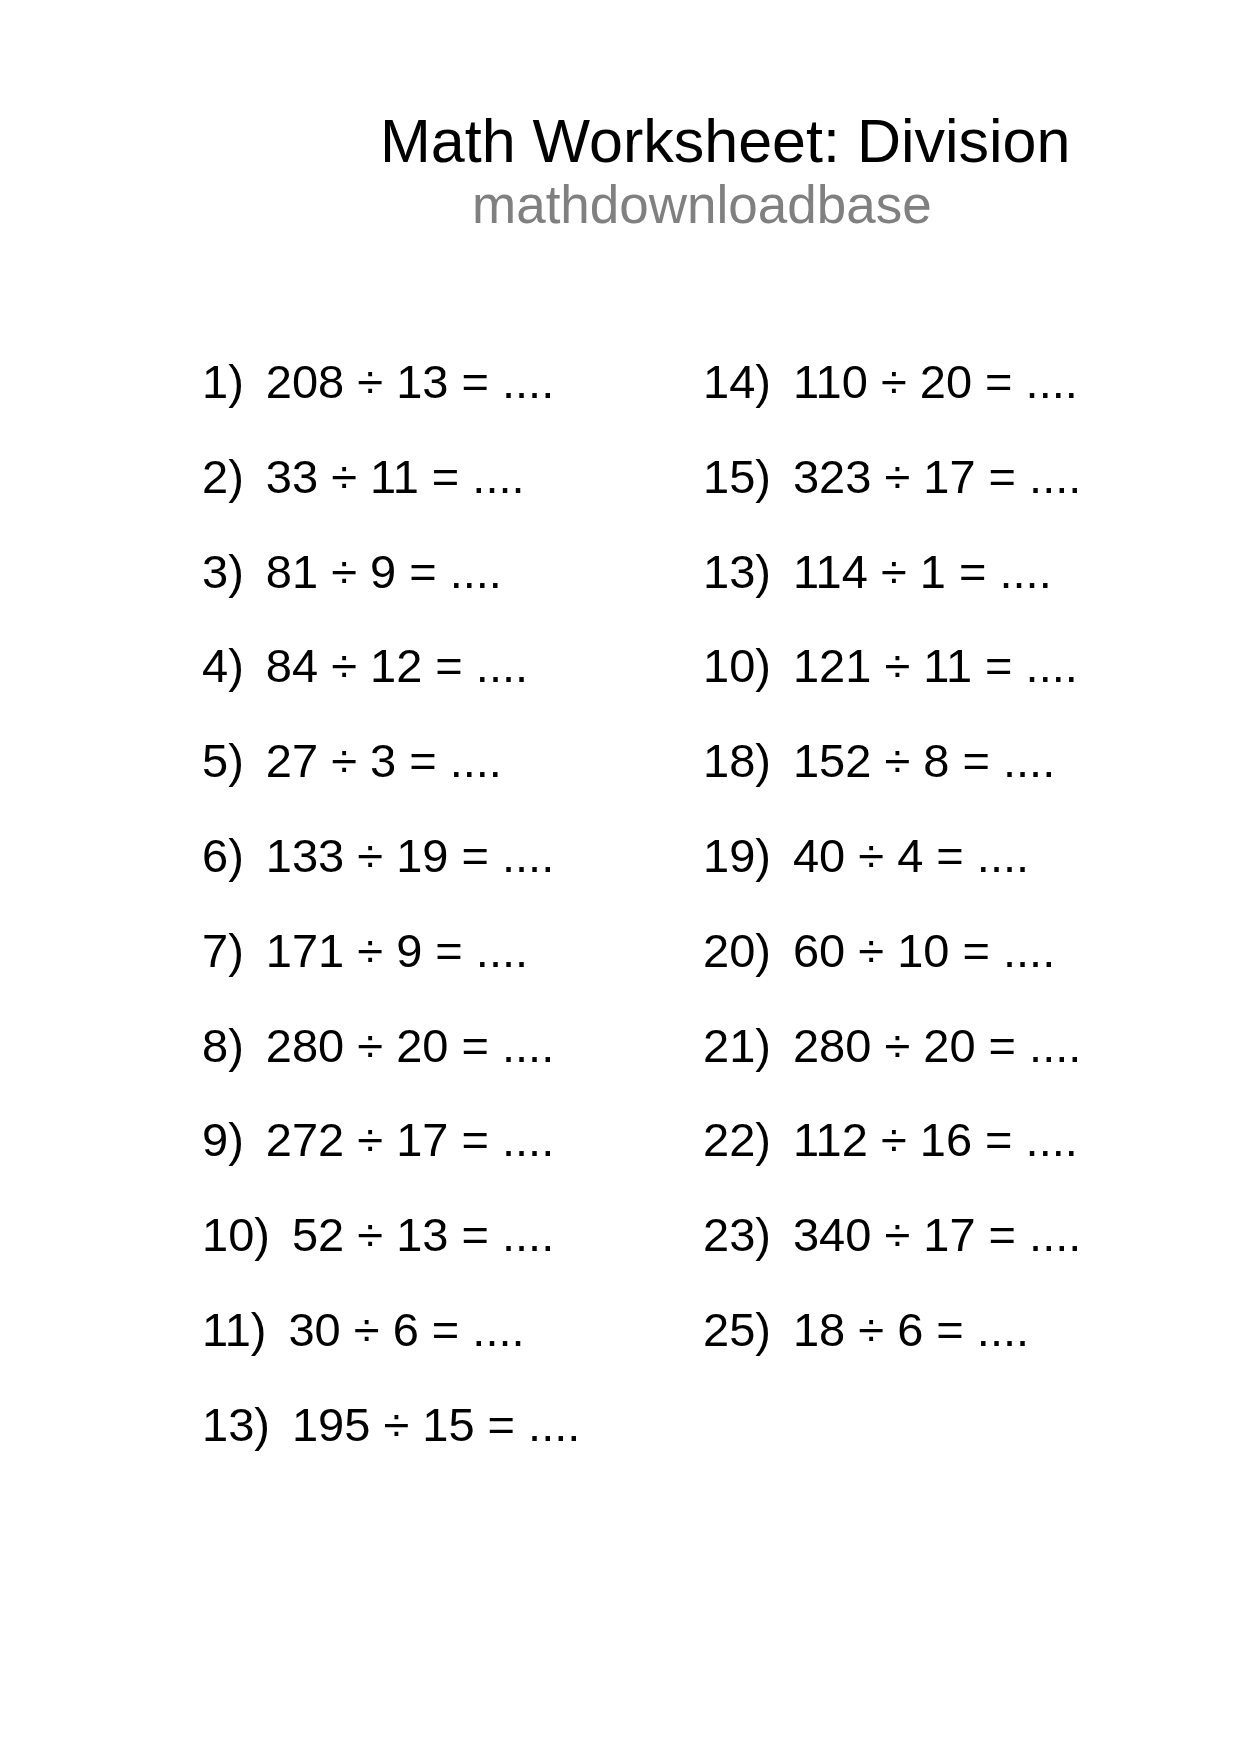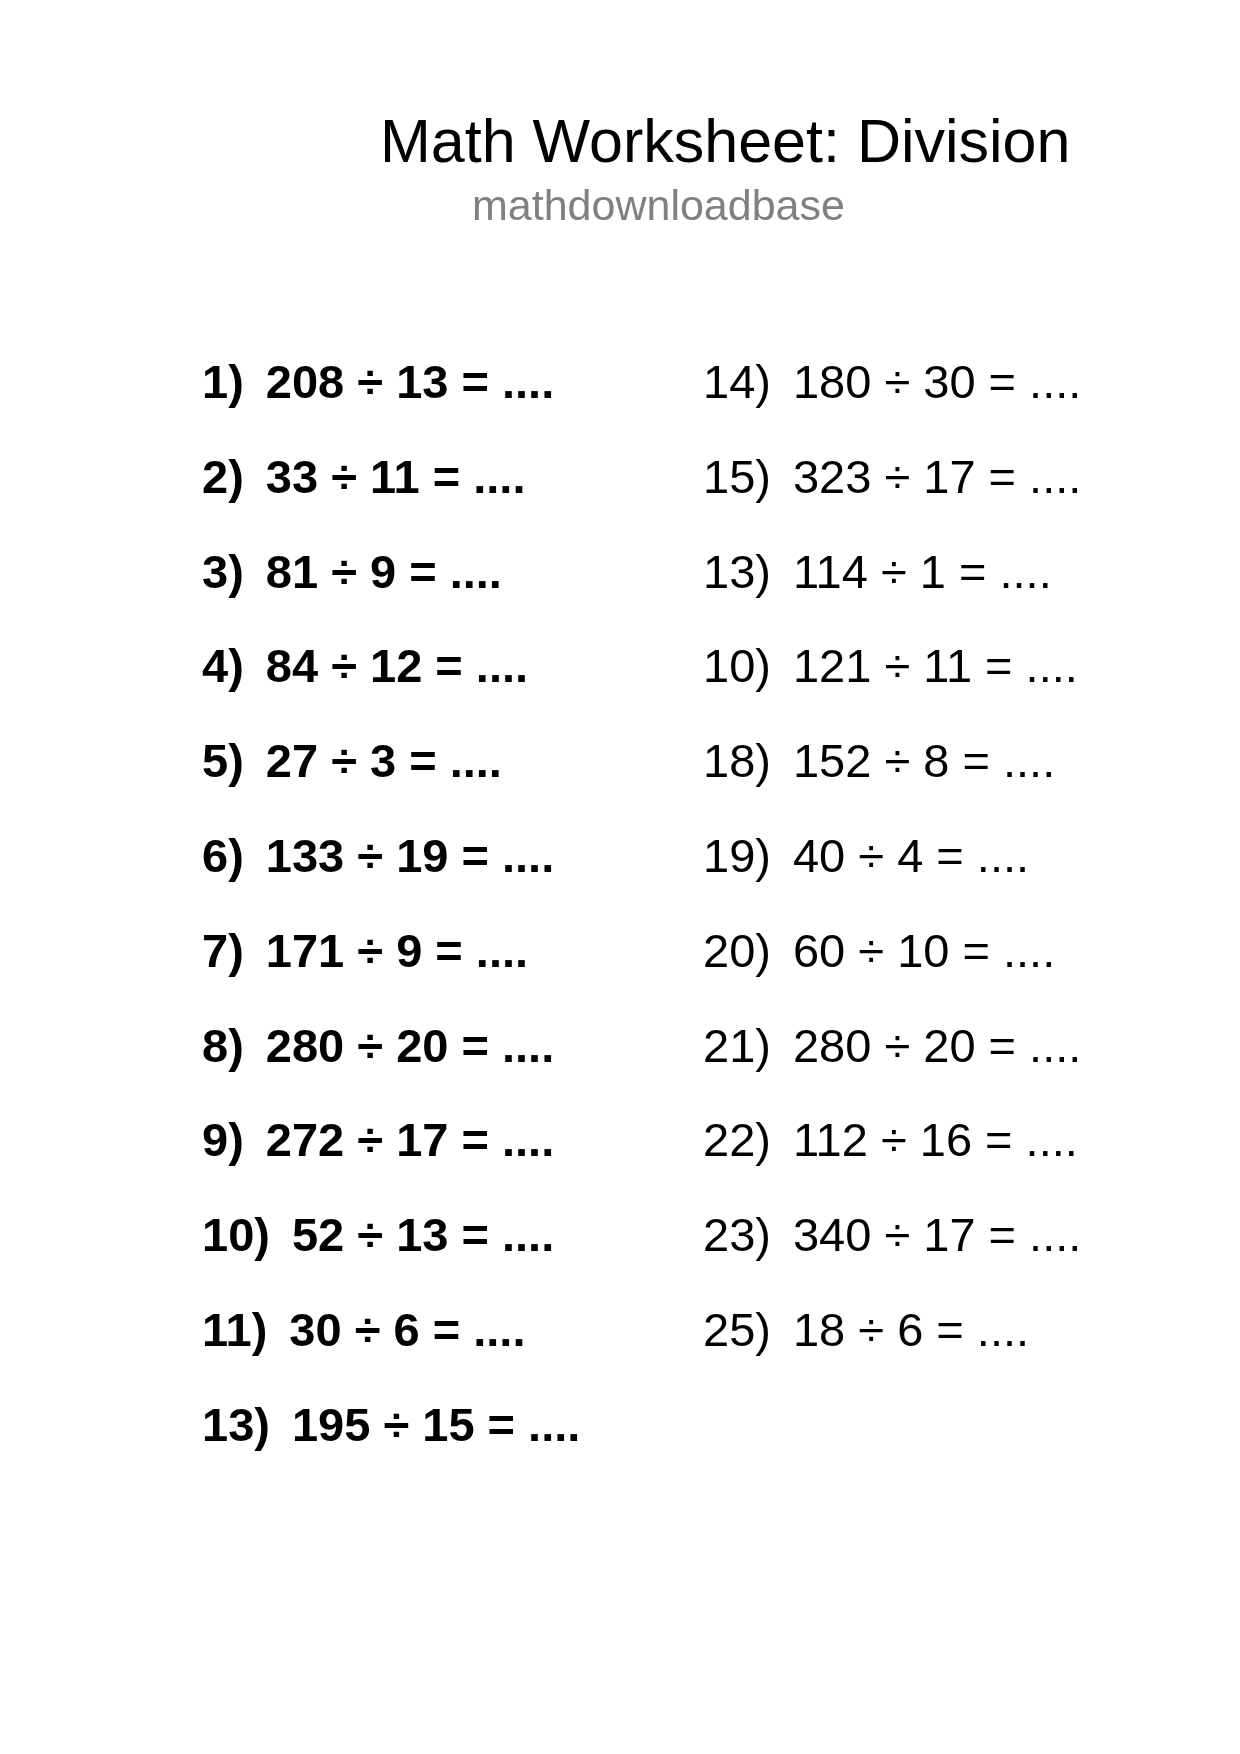--- a/index.html
+++ b/index.html
@@ -1,23 +1,23 @@
 <!DOCTYPE html>
 <html><head>
   <meta charset="utf-8">
   <style>
     html, body { margin: 0; padding: 0; background: #ffffff; }
     body { width: 1240px; height: 1754px; position: relative; overflow: hidden;
            font-family: "Liberation Sans", sans-serif; color: #000; }
     .title { position: absolute; left: 372px; top: 98px; font-size: 61px; line-height: 70px;
              white-space: nowrap; font-weight: normal; margin: 8px; }
-    .subtitle { position: absolute; left: 472px; top: 180px; font-size: 43px; line-height: 50px;
+    .subtitle { position: absolute; left: 472px; top: 180px; font-size: 53px; line-height: 50px;
                 color: #808080; white-space: nowrap; }
     .col { position: absolute; top: 352px; }
-    .col.left { left: 202px; font-weight: bold; }
+    .col.left { left: 202px; }
     .col.right { left: 703px; }
     .problem { height: 94.8px; font-size: 47px; line-height: 60px; white-space: nowrap; }
     .num { display: inline-block; }
     .expr { display: inline-block; margin-left: 22px; }
   </style>
 </head>
 <body>
 
 <h1 class="title">Math Worksheet: Division</h1>
 <div class="subtitle">mathdownloadbase</div>
@@ -31,21 +31,21 @@
   <div class="problem"><span class="num">6)</span><span class="expr">133 ÷ 19 = ....</span></div>
   <div class="problem"><span class="num">7)</span><span class="expr">171 ÷ 9 = ....</span></div>
   <div class="problem"><span class="num">8)</span><span class="expr">280 ÷ 20 = ....</span></div>
   <div class="problem"><span class="num">9)</span><span class="expr">272 ÷ 17 = ....</span></div>
   <div class="problem"><span class="num">10)</span><span class="expr">52 ÷ 13 = ....</span></div>
   <div class="problem"><span class="num">11)</span><span class="expr">30 ÷ 6 = ....</span></div>
   <div class="problem"><span class="num">13)</span><span class="expr">195 ÷ 15 = ....</span></div>
 </div>
 
 <div class="col right">
-  <div class="problem"><span class="num">14)</span><span class="expr">180 ÷ 30 = ....</span></div>
+  <div class="problem"><span class="num">14)</span><span class="expr">110 ÷ 20 = ....</span></div>
   <div class="problem"><span class="num">15)</span><span class="expr">323 ÷ 17 = ....</span></div>
   <div class="problem"><span class="num">13)</span><span class="expr">114 ÷ 1 = ....</span></div>
   <div class="problem"><span class="num">10)</span><span class="expr">121 ÷ 11 = ....</span></div>
   <div class="problem"><span class="num">18)</span><span class="expr">152 ÷ 8 = ....</span></div>
   <div class="problem"><span class="num">19)</span><span class="expr">40 ÷ 4 = ....</span></div>
   <div class="problem"><span class="num">20)</span><span class="expr">60 ÷ 10 = ....</span></div>
   <div class="problem"><span class="num">21)</span><span class="expr">280 ÷ 20 = ....</span></div>
   <div class="problem"><span class="num">22)</span><span class="expr">112 ÷ 16 = ....</span></div>
   <div class="problem"><span class="num">23)</span><span class="expr">340 ÷ 17 = ....</span></div>
   <div class="problem"><span class="num">25)</span><span class="expr">18 ÷ 6 = ....</span></div>

